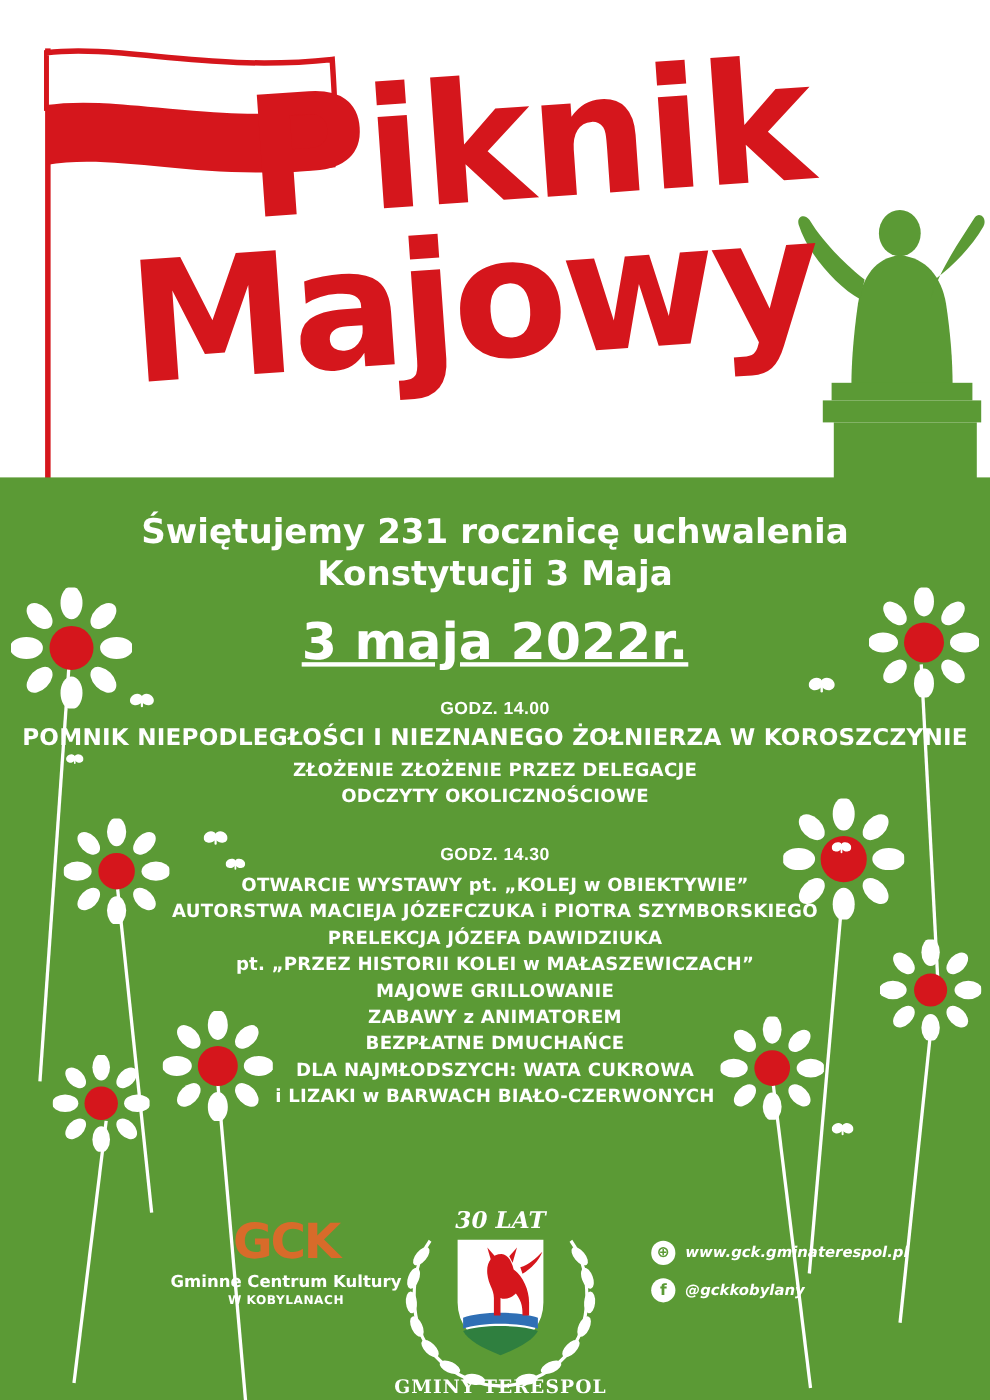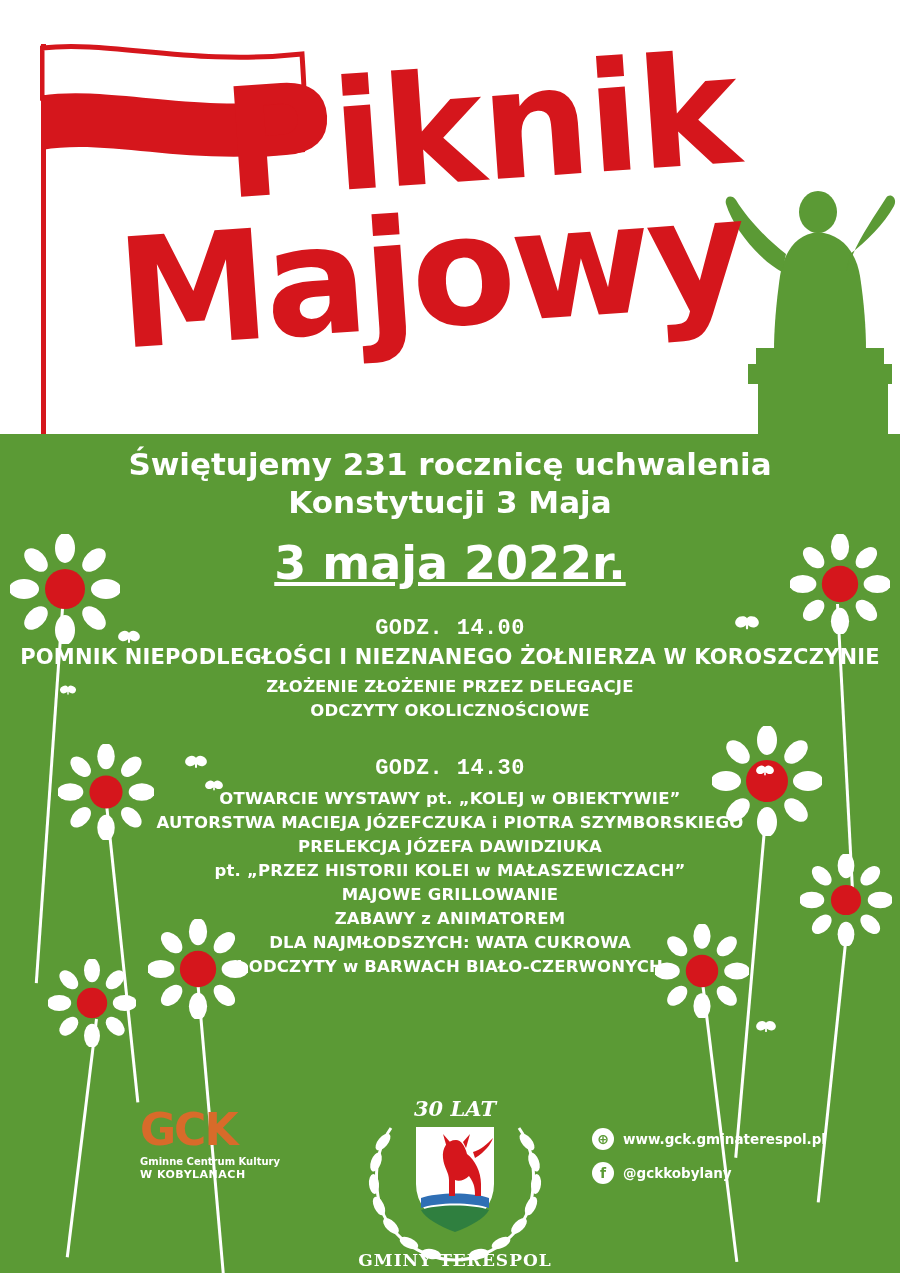--- a/index.html
+++ b/index.html
@@ -81,21 +81,21 @@
     left: 0; top: 0;
     width: 900px; height: 40px;
   }
 
   .content {
     position: relative;
     z-index: 5;
     width: 900px;
     text-align: center;
     color: #ffffff;
-    padding-top: 12px;
+    padding-top: 32px;
   }
   .headline {
     font-family: "DejaVu Sans", sans-serif;
     font-weight: bold;
     font-size: 31px;
     line-height: 1.22;
     color: #ffffff;
     margin: 0 auto;
     max-width: 760px;
   }
@@ -104,23 +104,23 @@
     font-weight: bold;
     font-size: 46px;
     color: #ffffff;
     margin-top: 14px;
     letter-spacing: 0px;
     text-decoration: underline;
   }
 
   .block { margin-top: 26px; }
   .block-time {
-    font-family: Liberation Mono, monospace;
-    font-weight: bold;
-    font-size: 22px;
+    font-family: Liberation Sans, sans-serif;
+    font-weight: bold;
+    font-size: 16px;
     letter-spacing: 0.4px;
   }
   .block-place {
     font-family: "DejaVu Sans", sans-serif;
     font-weight: bold;
     font-size: 21px;
     margin-top: 4px;
     letter-spacing: 0.2px;
   }
   .block-items {
@@ -142,34 +142,35 @@
     background: #ffffff;
     width: 3px;
     transform-origin: top center;
     z-index: 1;
   }
   .butterfly { position: absolute; z-index: 2; }
   .gck-logo {
     position: absolute;
     left: 140px; top: 1108px;
     width: 240px;
+    text-align: center;
     z-index: 7;
   }
   .gck-mark {
     font-family: "DejaVu Sans", sans-serif;
     font-weight: bold;
     font-size: 44px;
     color: #d86b2a;
     letter-spacing: -2px;
     line-height: 1;
   }
   .gck-name {
     font-family: "DejaVu Sans", sans-serif;
     font-weight: bold;
-    font-size: 10px;
+    font-size: 15px;
     color: #ffffff;
     margin-top: 4px;
   }
   .gck-sub {
     font-family: "DejaVu Sans", sans-serif;
     font-weight: bold;
     font-size: 11px;
     color: #ffffff;
     margin-top: 1px;
     letter-spacing: 0.5px;
@@ -205,20 +206,21 @@
     font-size: 14px;
     margin-right: 9px;
     flex: 0 0 auto;
   }
   .contact-txt {
     font-family: "DejaVu Sans", sans-serif;
     font-weight: bold;
     font-size: 13.5px;
     color: #ffffff;
     white-space: nowrap;
+    font-style: italic;
   }
 </style>
 </head>
 <body>
 
 <div class="poster">
 
   <div class="top-band">
 
     <div class="flag-pole"></div>
@@ -438,22 +440,23 @@
 
       <div class="block block2">
         <div class="block-time">GODZ. 14.30</div>
         <div class="block-items">
           <div class="block-item">OTWARCIE WYSTAWY pt. „KOLEJ w OBIEKTYWIE”</div>
           <div class="block-item">AUTORSTWA MACIEJA JÓZEFCZUKA i PIOTRA SZYMBORSKIEGO</div>
           <div class="block-item">PRELEKCJA JÓZEFA DAWIDZIUKA</div>
           <div class="block-item">pt. „PRZEZ HISTORII KOLEI w MAŁASZEWICZACH”</div>
           <div class="block-item">MAJOWE GRILLOWANIE</div>
           <div class="block-item">ZABAWY z ANIMATOREM</div>
+          <div class="block-item">BEZPŁATNE DMUCHAŃCE</div>
           <div class="block-item">DLA NAJMŁODSZYCH: WATA CUKROWA</div>
-          <div class="block-item">i ODCZYTY w BARWACH BIAŁO-CZERWONYCH</div>
+          <div class="block-item">i LIZAKI w BARWACH BIAŁO-CZERWONYCH</div>
         </div>
       </div>
     </div>
   </div>
 
   <div class="gck-logo">
     <div class="gck-mark">GCK</div>
     <div class="gck-name">Gminne Centrum Kultury</div>
     <div class="gck-sub">W KOBYLANACH</div>
   </div>

